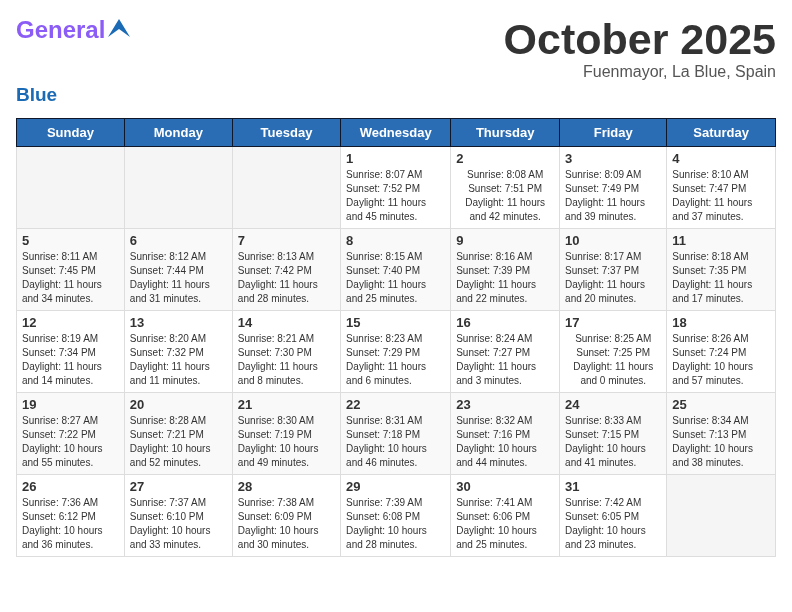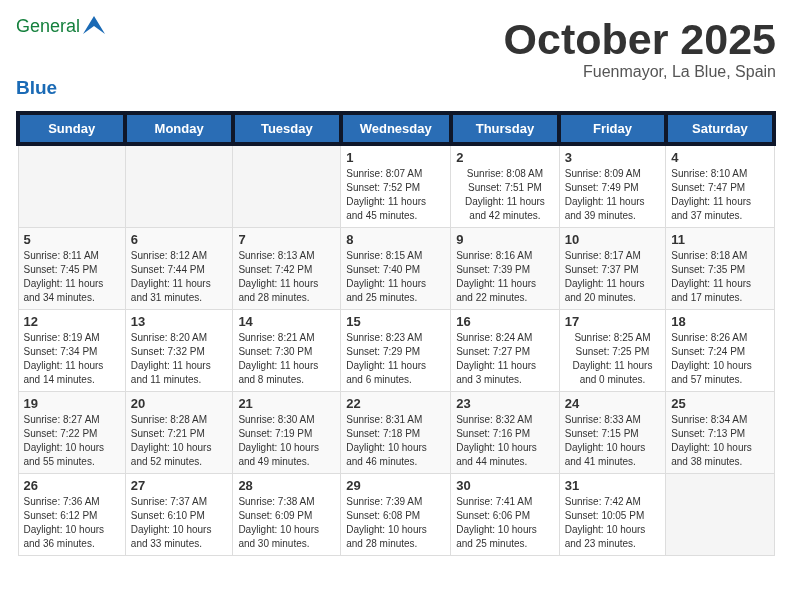--- a/index.html
+++ b/index.html
@@ -33,21 +33,21 @@
       width: 100%;
       border-collapse: collapse;
       border: 1px solid #ccc;
     }
     .calendar th {
       background-color: #2a6db5;
       color: #fff;
       text-align: center;
       padding: 6px 4px;
       font-size: 13px;
-      border: 4px solid #0f172a;
+      border: 1px solid #0f172a;
     }
     .calendar td {
       border: 1px solid #ddd;
       vertical-align: top;
       padding: 4px 5px;
       width: 113px;
       min-height: 90px;
       font-size: 10.5px;
       color: #333;
       background: #fff;
@@ -63,23 +63,23 @@
     }
     .day-info {
       font-size: 10px;
       line-height: 1.4;
       color: #333;
     }
     .empty-cell {
       background: #f5f5f5 !important;
     }
     .logo-text-general {
-      font-size: 18px;
-      font-weight: normal;
-      color: #15803d;
+      font-size: 24px;
+      font-weight: bold;
+      color: #8b5cf6;
     }
     .logo-text-blue {
       font-size: 19px;
       font-weight: bold;
       color: #1a6ab5;
     }
     .logo-container {
       display: flex;
       flex-direction: row;
       align-items: center;
@@ -315,19 +315,19 @@
         </td>
         <td>
           <span class="day-num">30</span>
           <div class="day-info" style="white-space: pre-line;">Sunrise: 7:41 AM
 Sunset: 6:06 PM
 Daylight: 10 hours and 25 minutes.</div>
         </td>
         <td>
           <span class="day-num">31</span>
           <div class="day-info" style="white-space: pre-line;">Sunrise: 7:42 AM
-Sunset: 10:05 PM
+Sunset: 6:05 PM
 Daylight: 10 hours and 23 minutes.</div>
         </td>
         <td class="empty-cell"></td>
       </tr>
     </tbody>
 </table>
 
 </body></html>

